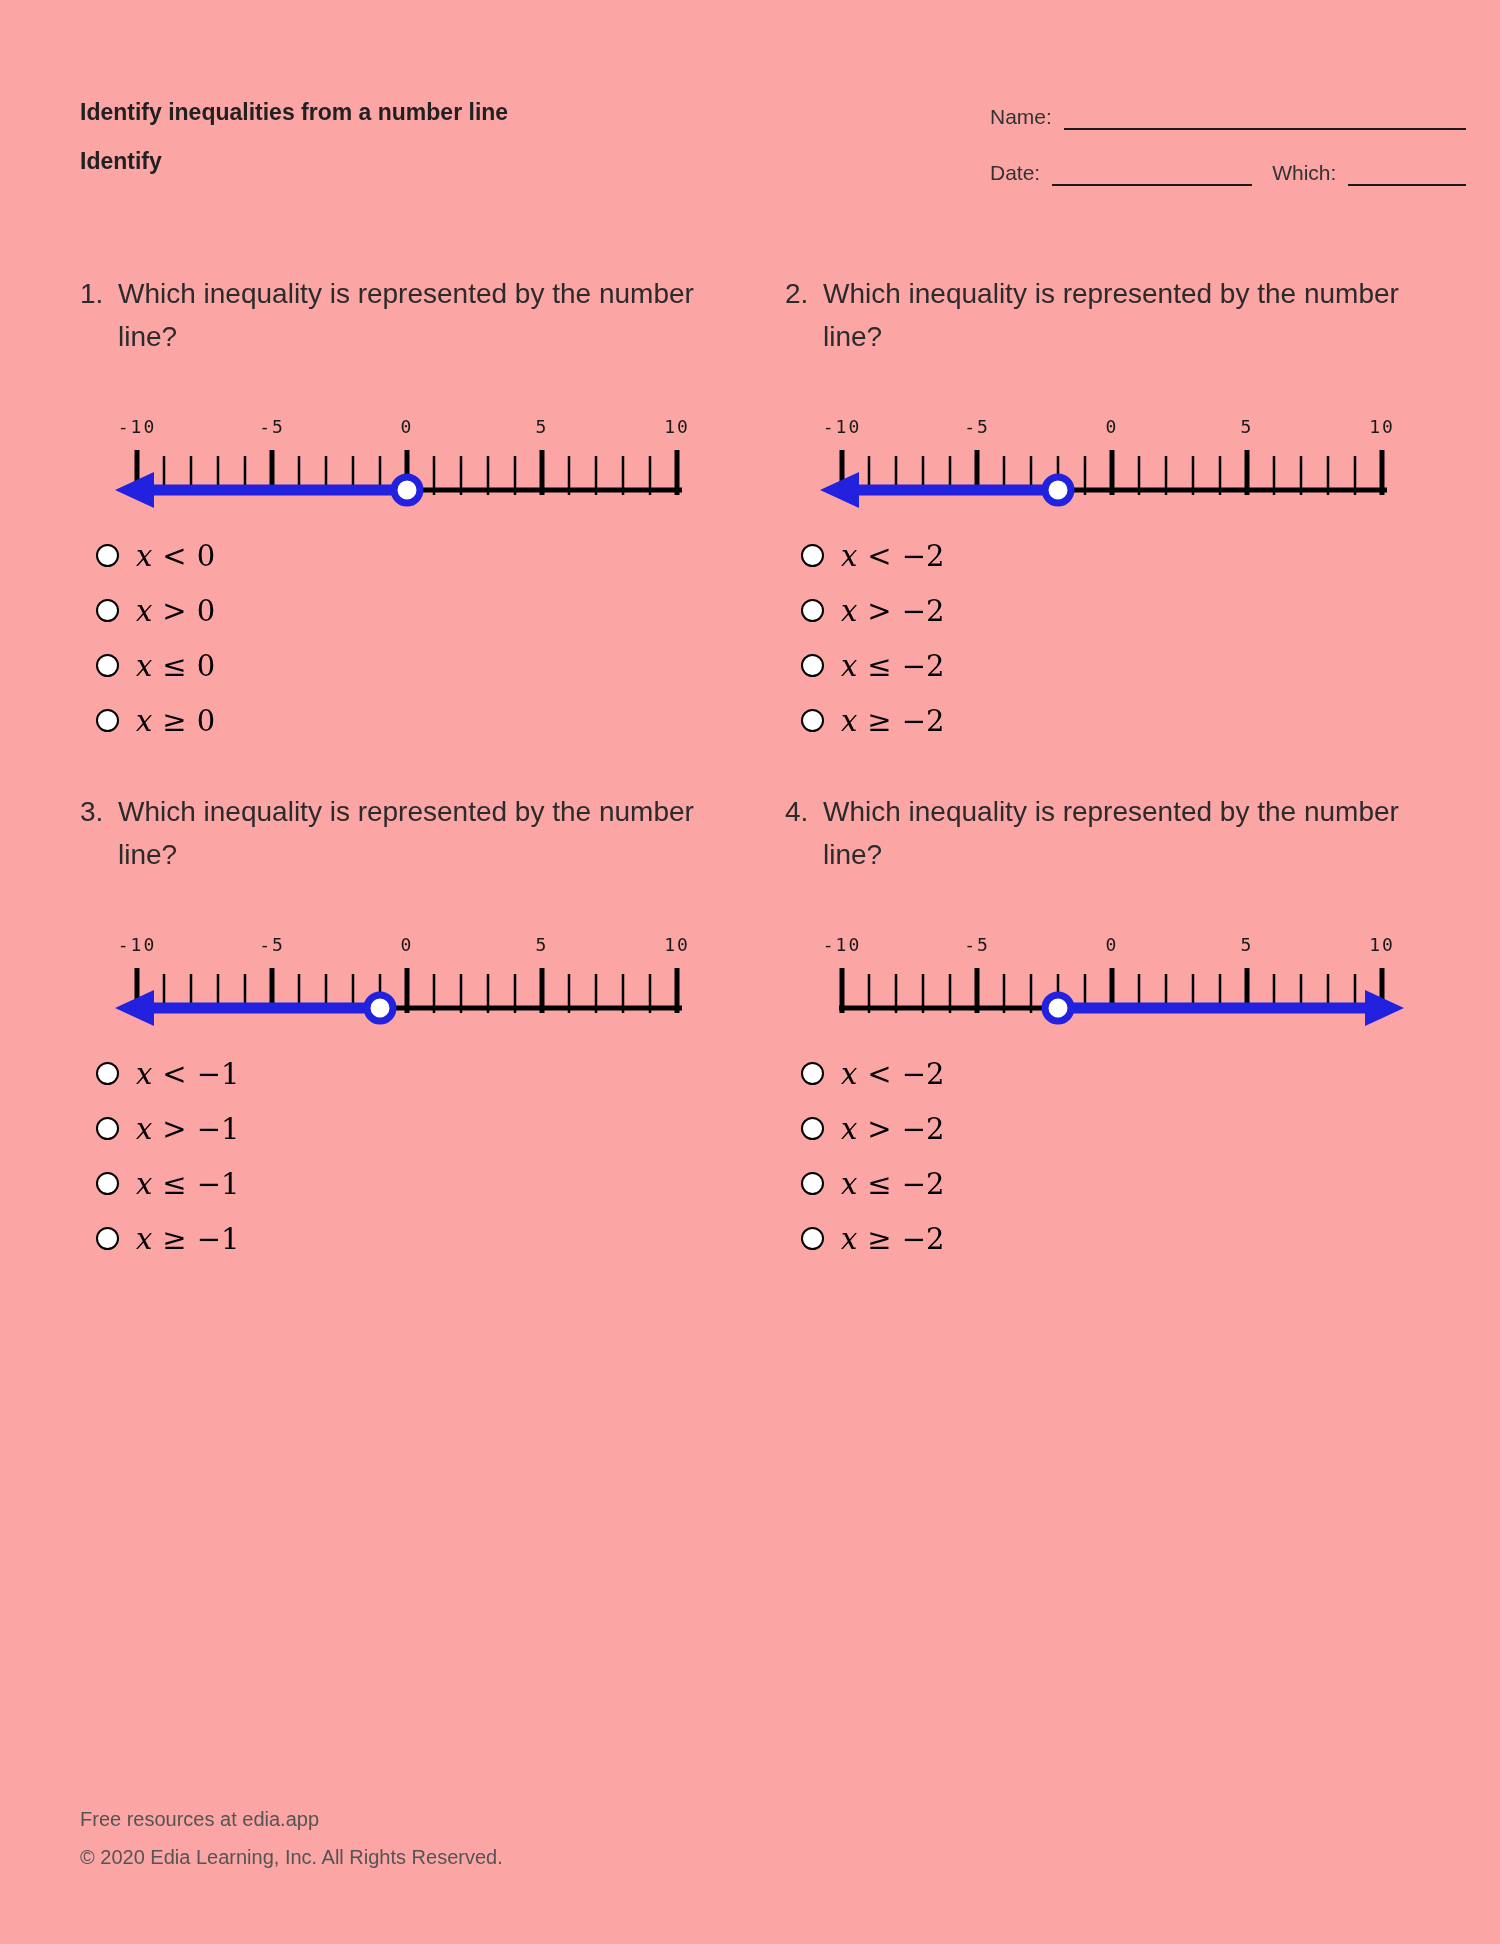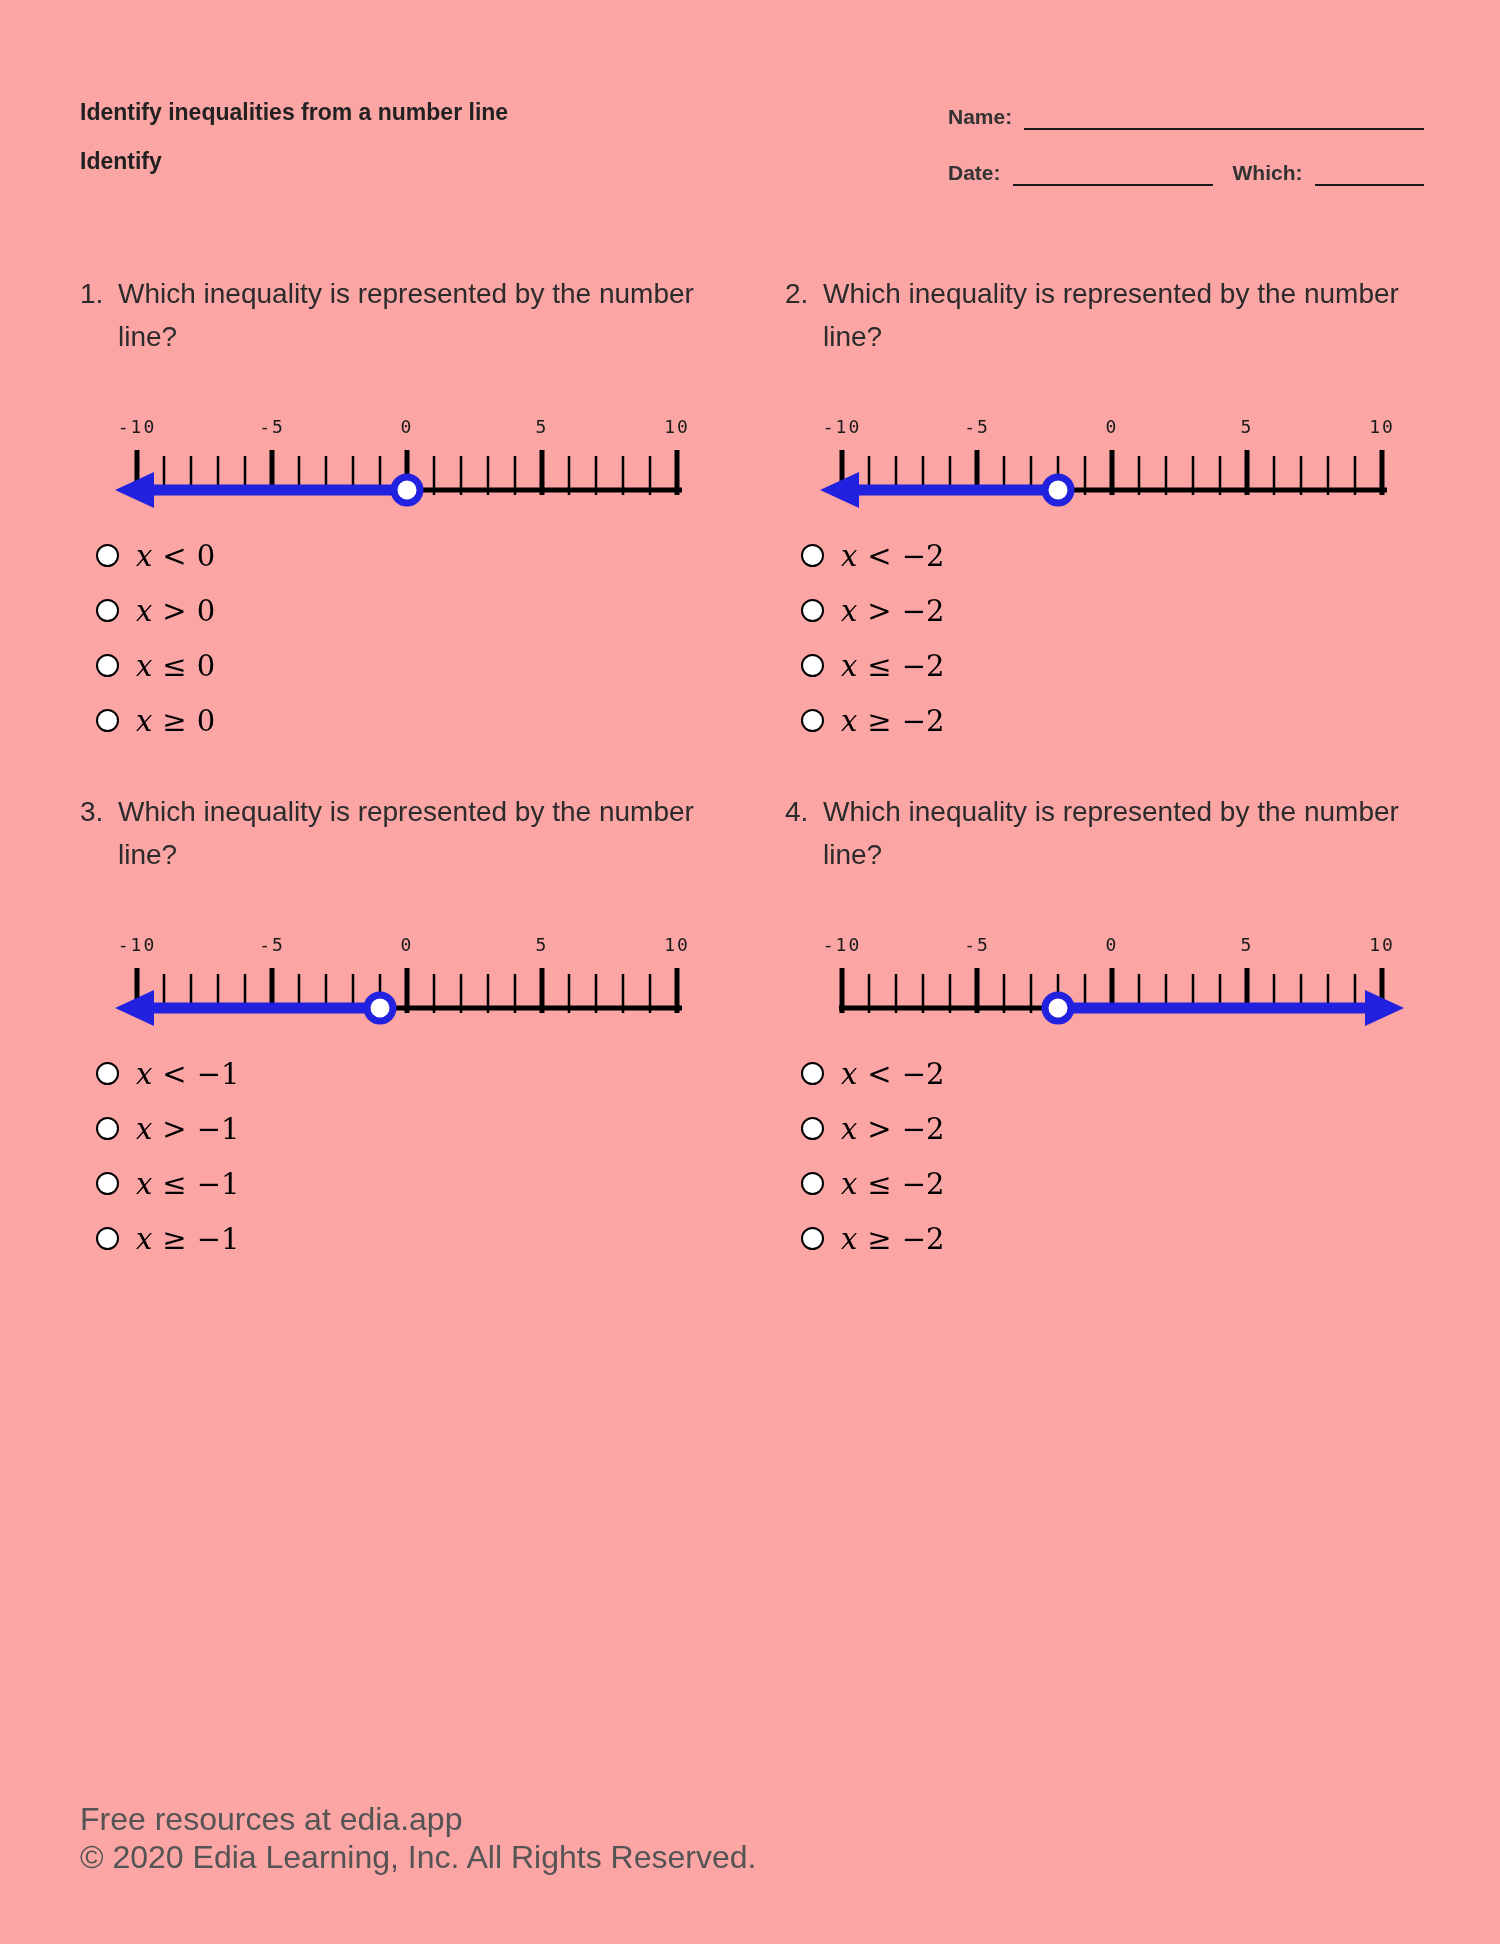--- a/index.html
+++ b/index.html
@@ -1,21 +1,21 @@
 <!DOCTYPE html>
 <html><head>
 <meta charset="utf-8">
 <style>
   html,body{margin:0;padding:0;background:#ffffff;}
   .page{position:relative;width:1500px;height:1944px;background:#fca5a5;overflow:hidden;
         font-family:"Liberation Sans",sans-serif;}
 
   
   .title{position:absolute;left:80px;top:88px;font-weight:bold;font-size:23px;line-height:49px;color:#212121;}
-  .fields{position:absolute;left:948px;top:100px;width:476px;font-size:21px;color:#333;font-weight:bold;}
+  .fields{position:absolute;left:990px;top:100px;width:476px;font-size:21px;color:#333;}
   .frow{display:flex;align-items:flex-end;height:30px;}
   .frow + .frow{margin-top:26px;text-align:right;}
   .flabel{flex:none;padding-bottom:1px;}
   .fline{border-bottom:2px solid #1a1a1a;height:24px;margin-left:12px;}
   .fline.grow{flex:1;}
   .fline.date{width:200px;flex:none;}
   .fline.period{flex:1;}
   .plabel{margin-left:20px;}
 
   
@@ -26,21 +26,21 @@
   .numline{display:block;margin-top:46px;}
   .options{margin-top:12px;}
   .option{display:flex;align-items:center;height:55px;padding-left:16px;}
   .radio{flex:none;width:19px;height:19px;border:2px solid #000;border-radius:50%;
          background:#fff;margin-right:17px;box-sizing:content-box;}
   .math{font-family:"DejaVu Serif",serif;font-size:29px;color:#000;display:flex;align-items:baseline;}
   .math .var{font-style:italic;}
   .math .op{margin:0 10px;}
 
   
-  .footer{position:absolute;left:80px;top:1800px;font-size:32px;line-height:38px;color:#545454;}
+  .footer{position:absolute;left:80px;top:1800px;font-size:20px;line-height:38px;color:#545454;}
 </style>
 </head>
 <body>
 
 <div class="page">
 
   <div class="title">
     <div>Identify inequalities from a number line</div>
     <div>Identify</div>
   </div>

